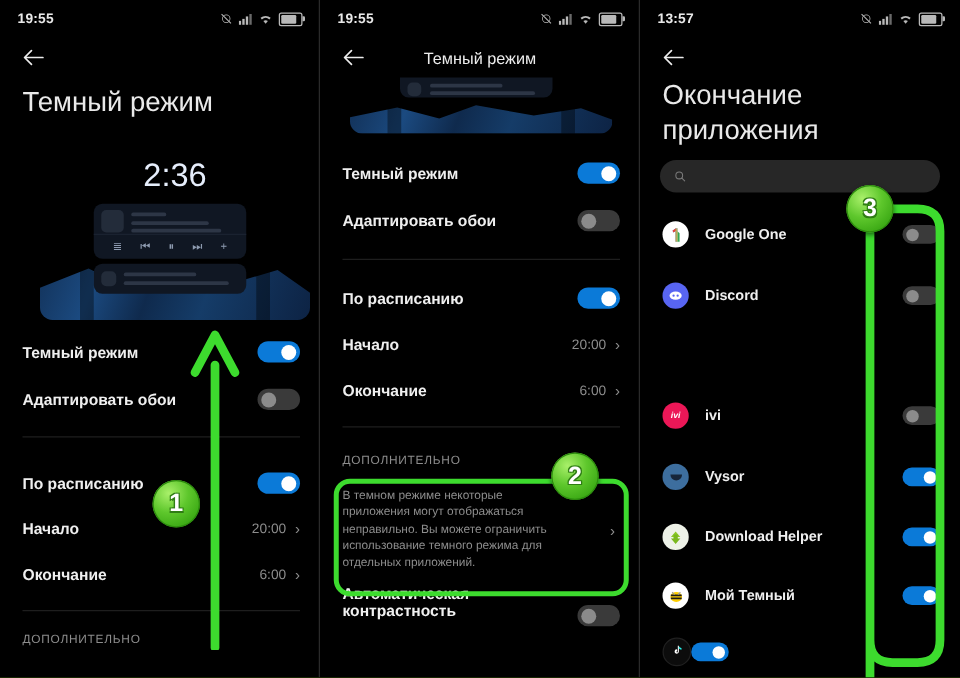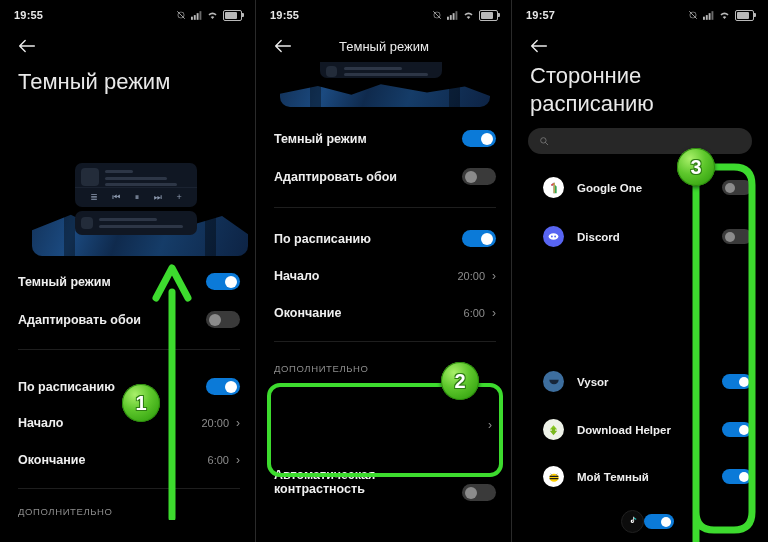--- a/index.html
+++ b/index.html
@@ -72,21 +72,21 @@
   .sw.small .knob{top:2.5px;width:10px;height:10px;}
 
   
   .block{position:absolute;left:18px;right:16px;}
   .blocktitle{color:#f0f0f0;font-size:12.5px;font-weight:bold;margin-bottom:4px;}
   .blockdesc{color:#8d8d8d;font-size:9.5px;line-height:1.42;max-width:170px;}
 
   
   .searchbar{position:absolute;left:16px;right:16px;height:26px;border-radius:13px;background:#272727;
     display:flex;align-items:center;padding:0 11px;box-sizing:border-box;}
-  .approw{position:absolute;left:31px;right:16px;display:flex;align-items:center;justify-content:center;}
+  .approw{position:absolute;left:18px;right:16px;display:flex;align-items:center;}
   .appicon{width:21px;height:21px;border-radius:5px;flex:0 0 auto;position:relative;overflow:hidden;
     display:flex;align-items:center;justify-content:center;font-size:7px;font-weight:bold;color:#fff;}
   .appname{color:#efefef;font-size:11.5px;font-weight:bold;margin-left:13px;flex:1;}
 
   
   .anno{position:absolute;pointer-events:none;}
   .badge{position:absolute;width:38px;height:38px;border-radius:50%;
     background:radial-gradient(circle at 34% 28%, #a9f06a 0%, #5ec72c 42%, #3aa814 78%, #2d8c0f 100%);
     box-shadow:0 0 0 1px #2c8a0e inset, 0 2px 4px rgba(0,0,0,.55);
     display:flex;align-items:center;justify-content:center;z-index:40;}
@@ -132,20 +132,21 @@
     </div>
 
     <div class="bigtitle" style="top:68px">Темный режим</div>
 
     <div class="preview" style="left:32px;top:113px;width:216px;height:143px;">
       <div class="preview-inner"></div>
       <div class="mountain"></div>
       <div class="road"></div>
       <div class="sidebarL"></div>
       <div class="sidebarR"></div>
+      <div class="pv-clock" style="top:12px;font-size:26px;">2:36</div>
       <div class="pv-card" style="left:43px;top:50px;width:122px;height:44px;">
         <div class="pv-thumb" style="left:6px;top:5px;width:18px;height:18px;"></div>
         <div class="pv-line" style="left:30px;top:7px;width:28px;height:2.5px;"></div>
         <div class="pv-line" style="left:30px;top:14px;width:62px;height:2.5px;"></div>
         <div class="pv-line" style="left:30px;top:20px;width:72px;height:2.5px;"></div>
         <div class="pv-ctrlrow">
           <span class="pv-ctrl">≣</span>
           <span class="pv-ctrl">⏮</span>
           <span class="pv-ctrl">⏸</span>
           <span class="pv-ctrl">⏭</span>
@@ -271,37 +272,38 @@
       <span class="rowlabel">Окончание</span>
       <span class="rowval">
         <span>6:00</span>
         <span class="chev">›</span>
       </span>
     </div>
     <div class="divider" style="top:341px"></div>
     <div class="sectionlabel" style="top:363px">ДОПОЛНИТЕЛЬНО</div>
 
     <div class="block" style="top:390px;right:20px">
+      <div class="blockdesc">В темном режиме некоторые приложения могут отображаться неправильно. Вы можете ограничить использование темного режима для отдельных приложений.</div>
       <span class="chev" style="position:absolute;right:0;top:28px;">›</span>
     </div>
 
     <div class="block" style="top:468px;display:flex;align-items:flex-start;justify-content:space-between;">
       <div style="flex:1">
         <div class="blocktitle">Автоматическая контрастность</div>
       </div>
       <span class="sw off" style="margin-top:16px">
           <span class="knob"></span>
         </span>
     </div>
   </div>
 
   <div class="panel p3">
 
     <div class="statusbar">
-      <div class="clock">19:57</div>
+      <div class="clock">13:57</div>
       <div class="sysicons">
         <svg class="ico" width="10" height="10" viewBox="0 0 24 24">
             <path d="M12 4a8 8 0 108 8 8 8 0 00-8-8zm0 14.5A6.5 6.5 0 1118.5 12 6.5 6.5 0 0112 18.5z" fill="#b9b9b9"></path>
             <path d="M3 3l18 18" stroke="#b9b9b9" stroke-width="2"></path>
           </svg>
         <svg class="ico" width="11" height="9" viewBox="0 0 14 11">
             <rect x="0" y="7" width="2.4" height="4" fill="#b9b9b9"></rect>
             <rect x="3.6" y="5" width="2.4" height="6" fill="#b9b9b9"></rect>
             <rect x="7.2" y="2.5" width="2.4" height="8.5" fill="#b9b9b9"></rect>
             <rect x="10.8" y="0" width="2.4" height="11" fill="#6a6a6a"></rect>
@@ -315,21 +317,21 @@
           </span>
       </div>
     </div>
 
     <div class="navbar">
       <svg class="backarrow" viewBox="0 0 24 24" fill="none">
           <path d="M20 12H4M4 12l6-6M4 12l6 6" stroke="#ececec" stroke-width="1.5" stroke-linecap="round" stroke-linejoin="round"></path>
         </svg>
     </div>
 
-    <div class="bigtitle" style="top:62px;max-width:150px;">Сторонние расписанию</div>
+    <div class="bigtitle" style="top:62px;max-width:150px;">Окончание приложения</div>
 
     <div class="searchbar" style="top:128px">
       <svg width="10" height="10" viewBox="0 0 24 24" fill="none">
           <circle cx="10.5" cy="10.5" r="6.5" stroke="#7a7a7a" stroke-width="2"></circle>
           <path d="M15.5 15.5L21 21" stroke="#7a7a7a" stroke-width="2" stroke-linecap="round"></path>
         </svg>
     </div>
 
     <div class="approw" style="top:177px">
       <span class="appicon" style="background:#fff;border-radius:50%">
@@ -354,20 +356,27 @@
             <circle cx="15" cy="12" r="1.7" fill="#5865f2"></circle>
           </svg>
       </span>
       <span class="appname">Discord</span>
       <span class="sw small off">
           <span class="knob"></span>
         </span>
     </div>
 
 
+    <div class="approw" style="top:322px">
+      <span class="appicon" style="background:#ec1757;border-radius:50%;font-size:7px;font-style:italic">ivi</span>
+      <span class="appname">ivi</span>
+      <span class="sw small off">
+          <span class="knob"></span>
+        </span>
+    </div>
 
     <div class="approw" style="top:371px">
       <span class="appicon" style="background:#3d6e9e;border-radius:50%">
         <svg width="14" height="14" viewBox="0 0 24 24">
             <path d="M4 8h16a8 8 0 01-16 0z" fill="#17263a"></path>
           </svg>
       </span>
       <span class="appname">Vysor</span>
       <span class="sw small on">
           <span class="knob"></span>

